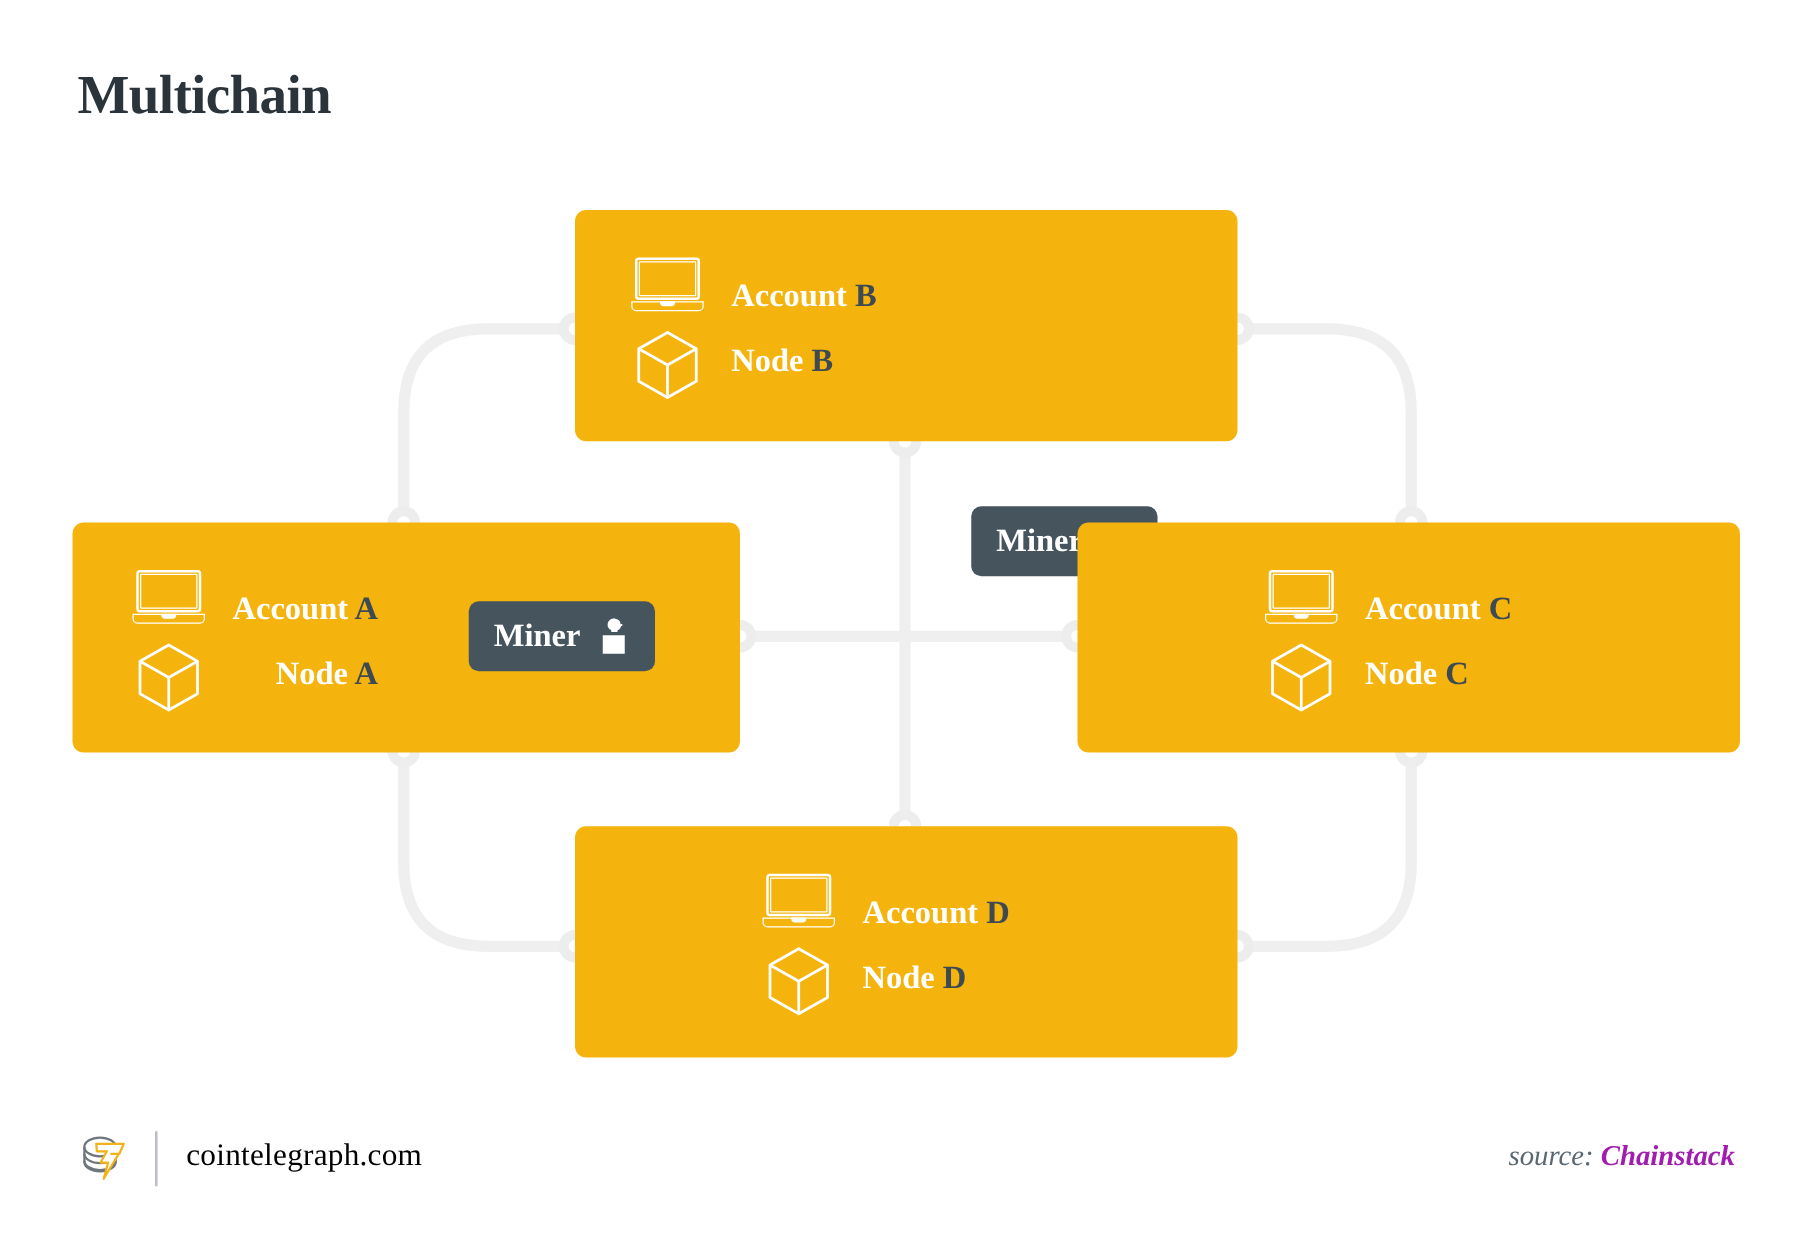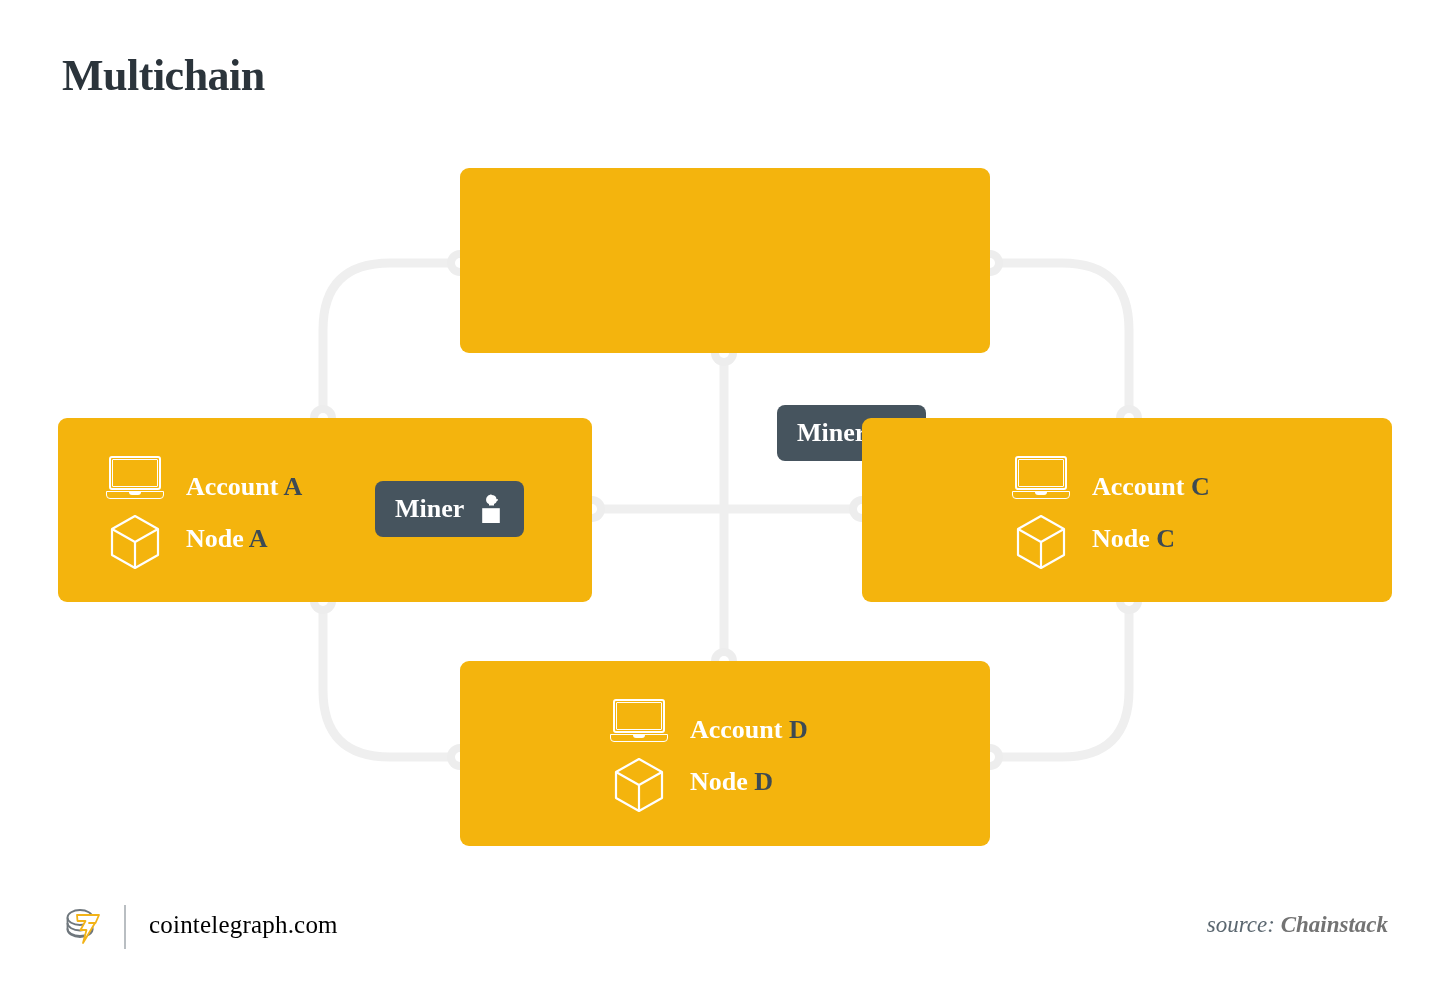--- a/index.html
+++ b/index.html
@@ -95,21 +95,21 @@
   }
   .site{
     position:absolute;left:149px;top:911px;
     font-size:25px;color:#000000;letter-spacing:0.2px;
   }
   .source{
     position:absolute;right:62px;top:912px;
     font-size:23px;font-style:italic;color:#5b6770;
     white-space:nowrap;
   }
-  .source b{font-weight:bold;color:#737373;font-style:italic;}
+  .source b{font-weight:bold;color:#a21caf;font-style:italic;}
 </style>
 </head>
 <body>
 
 <div class="page">
 
   <div class="title">Multichain</div>
 
   <svg class="connectors" viewBox="0 0 1450 1007" width="1450" height="1007">
     <g fill="none" stroke="#efefef" stroke-width="9" stroke-linecap="round">
@@ -173,30 +173,57 @@
           <circle cx="592" cy="509" r="5" fill="#ffffff"></circle>
         </g>
       <g>
           <circle cx="862" cy="509" r="13" fill="#ededed"></circle>
           <circle cx="862" cy="509" r="5" fill="#ffffff"></circle>
         </g>
     </g>
   </svg>
 
   <div class="node" style="left:460px;top:168px;width:530px;height:185px;">
+    <div class="node-inner" style="left:45px;top:38px;">
+      <div class="icons-col">
+        <div class="laptop">
+          <div class="shell"></div>
+            <div class="screen"></div>
+          <div class="base"></div>
+            <div class="pad"></div>
+        </div>
+        <svg class="cube" viewBox="0 0 52 56">
+          <g fill="none" stroke="#ffffff" stroke-width="2.2" stroke-linejoin="round">
+            <path d="M26 2 L49 15 L49 41 L26 54 L3 41 L3 15 Z"></path>
+            <path d="M3 15 L26 28 L49 15"></path>
+            <path d="M26 28 L26 54"></path>
+          </g>
+        </svg>
+      </div>
+      <div class="labels-col">
+        <div class="lbl">
+          <span>Account</span>
+          <span class="k">B</span>
+        </div>
+        <div class="lbl">
+          <span>Node</span>
+          <span class="k">B</span>
+        </div>
+      </div>
+    </div>
     <div class="miner" style="left:317px;top:237px;">
       <span class="miner-text">Miner</span>
       <svg class="miner-person" viewBox="0 0 26 30">
         <path fill="#ffffff" d="M13.6 0.6c-3.0 0-5.3 2.2-5.5 5.0-0.1 1.2 0.3 2.3 1.0 3.2 0.5 0.6 1.2 1.0 1.9 1.2l0 1.6h5.0l0-1.5c1.3-0.5 2.3-1.5 2.7-2.8 0.2-0.5 0.6-0.4 1.0-0.7 0.5-0.4 0.4-1.2-0.2-1.4-0.4-0.2-0.8 0-1.1 0.2 0.1-1.3-0.4-2.5-1.4-3.3-0.9-0.8-2.1-1.2-3.4-1.2z"></path>
         <path fill="#ffffff" d="M4.2 14.2h17.6v14.8H4.2z"></path>
       </svg>
     </div>
   </div>
 
-  <div class="node" style="left:58px;top:418px;width:534px;height:184px;">
+  <div class="node" style="left:58px;top:418px;width:534px;height:184px;text-align:right;">
     <div class="node-inner" style="left:48px;top:38px;">
       <div class="icons-col">
         <div class="laptop">
           <div class="shell"></div>
             <div class="screen"></div>
           <div class="base"></div>
             <div class="pad"></div>
         </div>
         <svg class="cube" viewBox="0 0 52 56">
           <g fill="none" stroke="#ffffff" stroke-width="2.2" stroke-linejoin="round">

